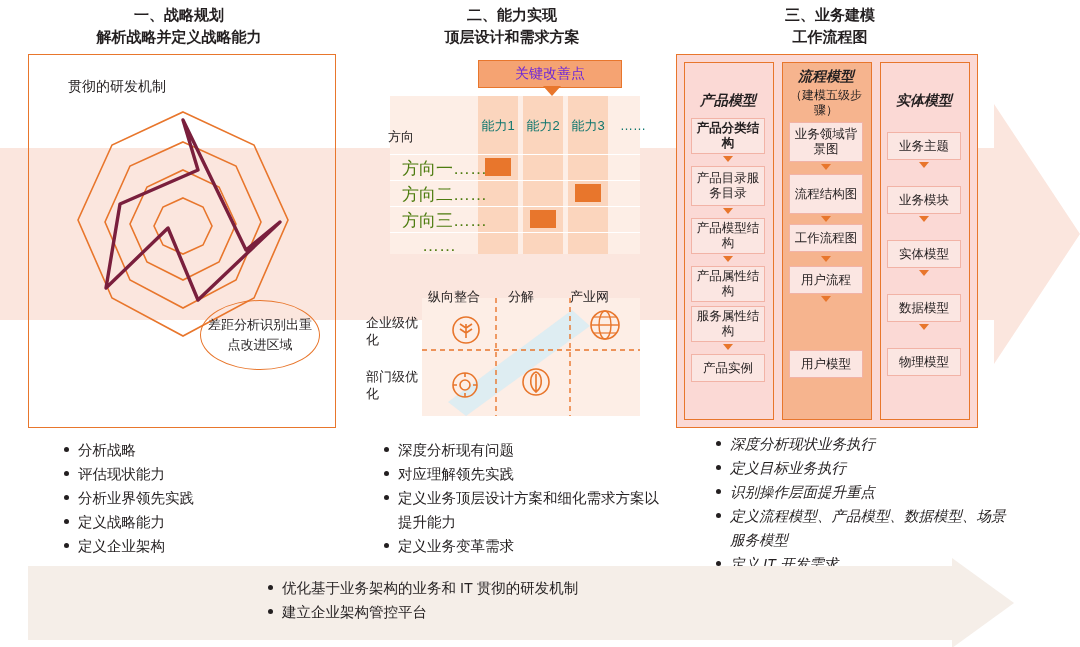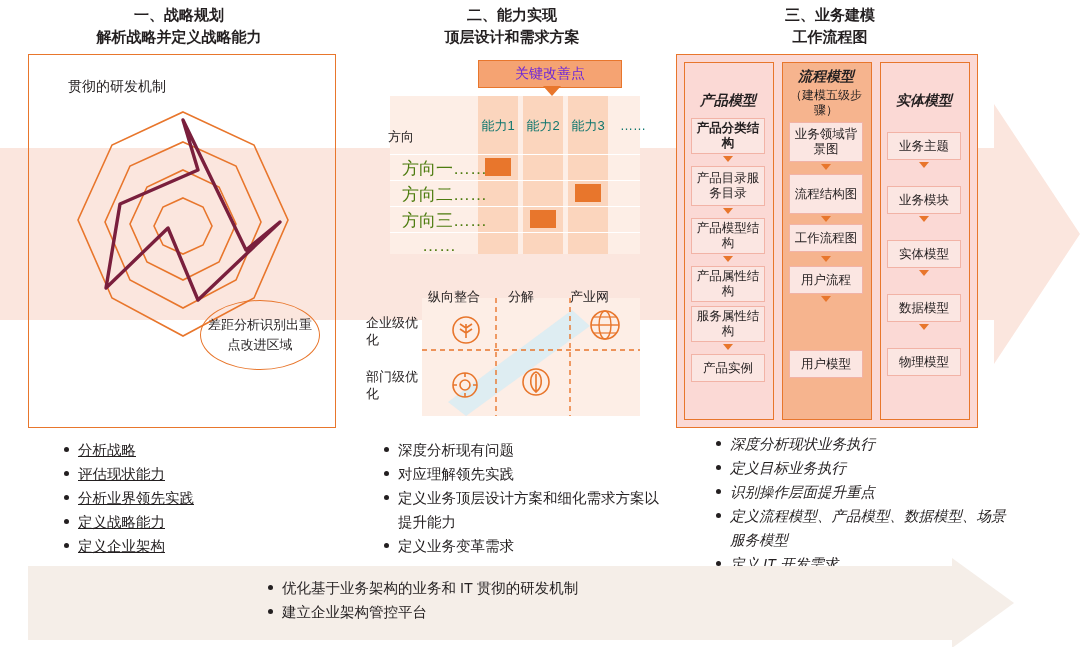--- a/index.html
+++ b/index.html
@@ -107,21 +107,21 @@
 
   
   .bullets{position:absolute;font-size:14.5px;line-height:24px;color:#231f20;}
   .bullets li{margin:0;padding:0;}
   .bullets ul{margin:0;padding-left:18px;list-style:none;}
   .bullets ul li{position:relative;padding-left:2px;}
   .bullets ul li:before{
     content:"";position:absolute;left:-12px;top:9px;
     width:5px;height:5px;border-radius:50%;background:#231f20;
   }
-  #b1{left:58px;top:438px;width:290px;text-decoration:underline;}
+  #b1{left:58px;top:438px;width:290px;}
   #b2{left:378px;top:438px;width:290px;}
   #b3{left:710px;top:432px;width:300px;font-style:italic;}
 
   
   .bottom-band{position:absolute;left:28px;top:566px;width:930px;height:74px;background:#f5eee8;}
   .bottom-head{
     position:absolute;left:952px;top:558px;width:0;height:0;
     border-top:45px solid transparent;border-bottom:45px solid transparent;
     border-left:62px solid #f5eee8;
   }

